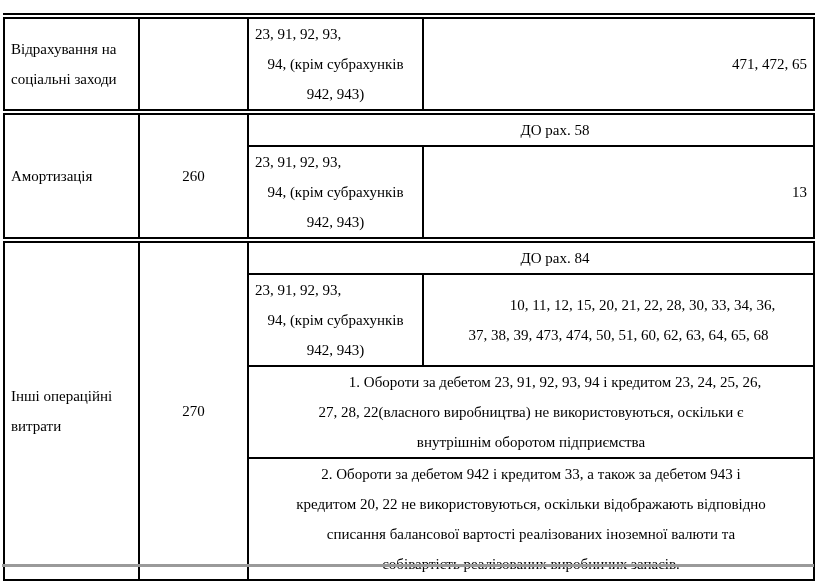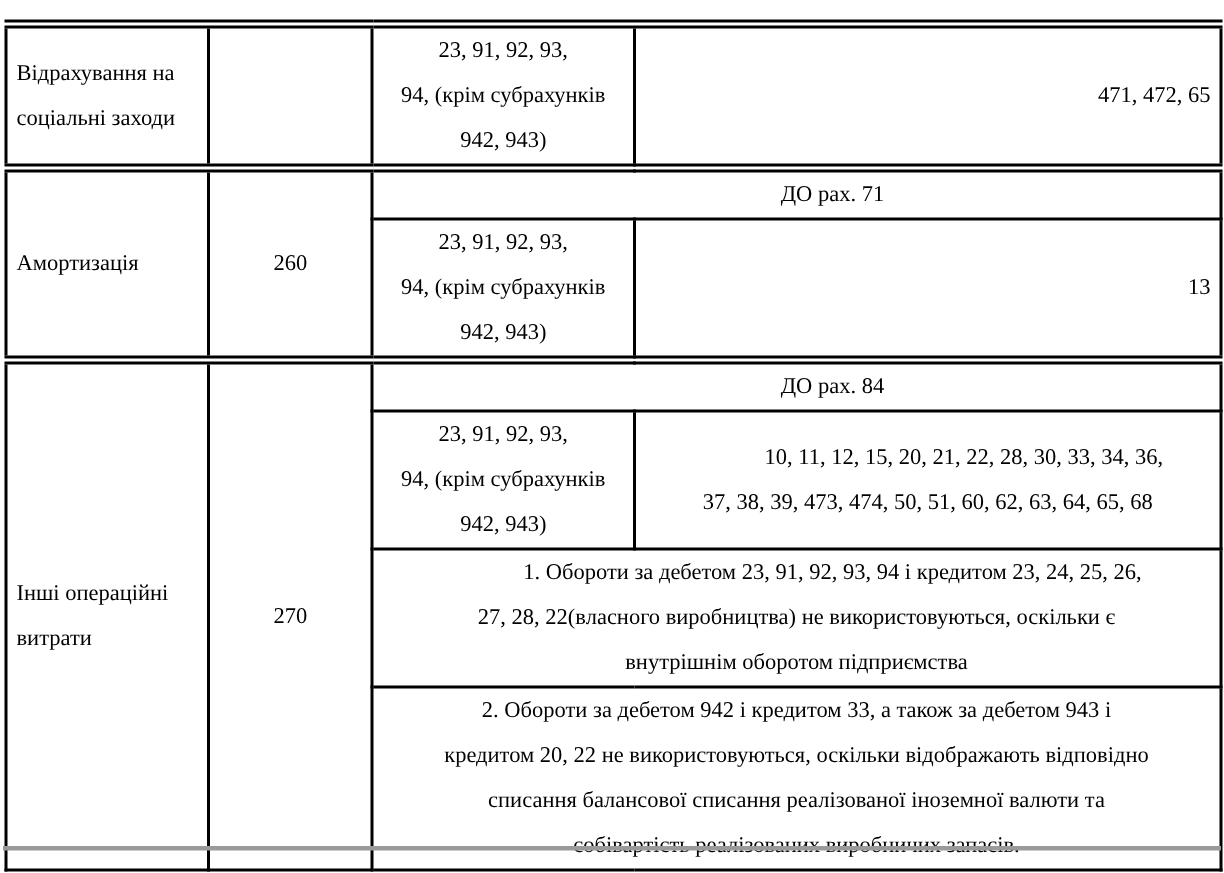--- a/index.html
+++ b/index.html
@@ -33,21 +33,21 @@
   tr.dbl > td { border-top: 6px double #000000; }
 
   td.label-cell { text-align: left; padding: 0 2px 0 9px; }
   td.code-cell  { text-align: center; padding-right: 8px; margin-left: 43px; }
   td.do-cell    { text-align: center; text-indent: 48px; }
   td.value-cell { text-align: right; text-indent: 48px; }
   td.note-cell-left   { text-align: left; padding: 0 8px; }
   td.note-cell-center { text-align: center; padding: 0 8px; }
 
   .line    { display: block; }
-  .line-r  { text-align: center; }
+  .line-r  { text-align: left; }
   .line-l  { text-align: center; }
   .line-c  { text-align: center; }
   .indent1 { text-indent: 48px; }
 
   tr.rA  { height: 92px; }
   tr.rB1 { height: 26px; }
   tr.rB2 { height: 88px; }
   tr.rC1 { height: 26px; }
   tr.rC2 { height: 84px; }
   tr.rC3 { height: 68px; }
@@ -94,21 +94,21 @@
       </tr>
 
       <tr class="rB1 dbl">
         <td class="label-cell" rowspan="2">
           <span>Амортизація</span>
         </td>
         <td class="code-cell" rowspan="2">
           <span>260</span>
         </td>
         <td class="do-cell" colspan="2">
-          <span>ДО рах. 71</span>
+          <span>ДО рах. 58</span>
         </td>
       </tr>
       <tr class="rB2">
         <td>
           <span class="line line-r">23, 91, 92, 93,</span>
           <span class="line line-l">94, (крім субрахунків</span>
           <span class="line line-c">942, 943)</span>
         </td>
         <td class="value-cell">
           <span>13</span>
@@ -141,21 +141,21 @@
         <td class="note-cell-left" colspan="2">
           <span class="line line-l indent1">1. Обороти за дебетом 23, 91, 92, 93, 94 і кредитом 23, 24, 25, 26,</span>
           <span class="line line-l">27, 28, 22(власного виробництва) не використовуються, оскільки є</span>
           <span class="line line-l">внутрішнім оборотом підприємства</span>
         </td>
       </tr>
       <tr class="rC4">
         <td class="note-cell-center" colspan="2">
           <span class="line line-c">2. Обороти за дебетом 942 і кредитом 33, а також за дебетом 943 і</span>
           <span class="line line-c">кредитом 20, 22 не використовуються, оскільки відображають відповідно</span>
-          <span class="line line-c">списання балансової списання реалізованої іноземної валюти та</span>
+          <span class="line line-c">списання балансової вартості реалізованих іноземної валюти та</span>
           <span class="line line-c">собівартість реалізованих виробничих запасів.</span>
         </td>
       </tr>
 
     </tbody>
   </table>
 
   <div class="next-row-artifact"></div>
 </div>
 

